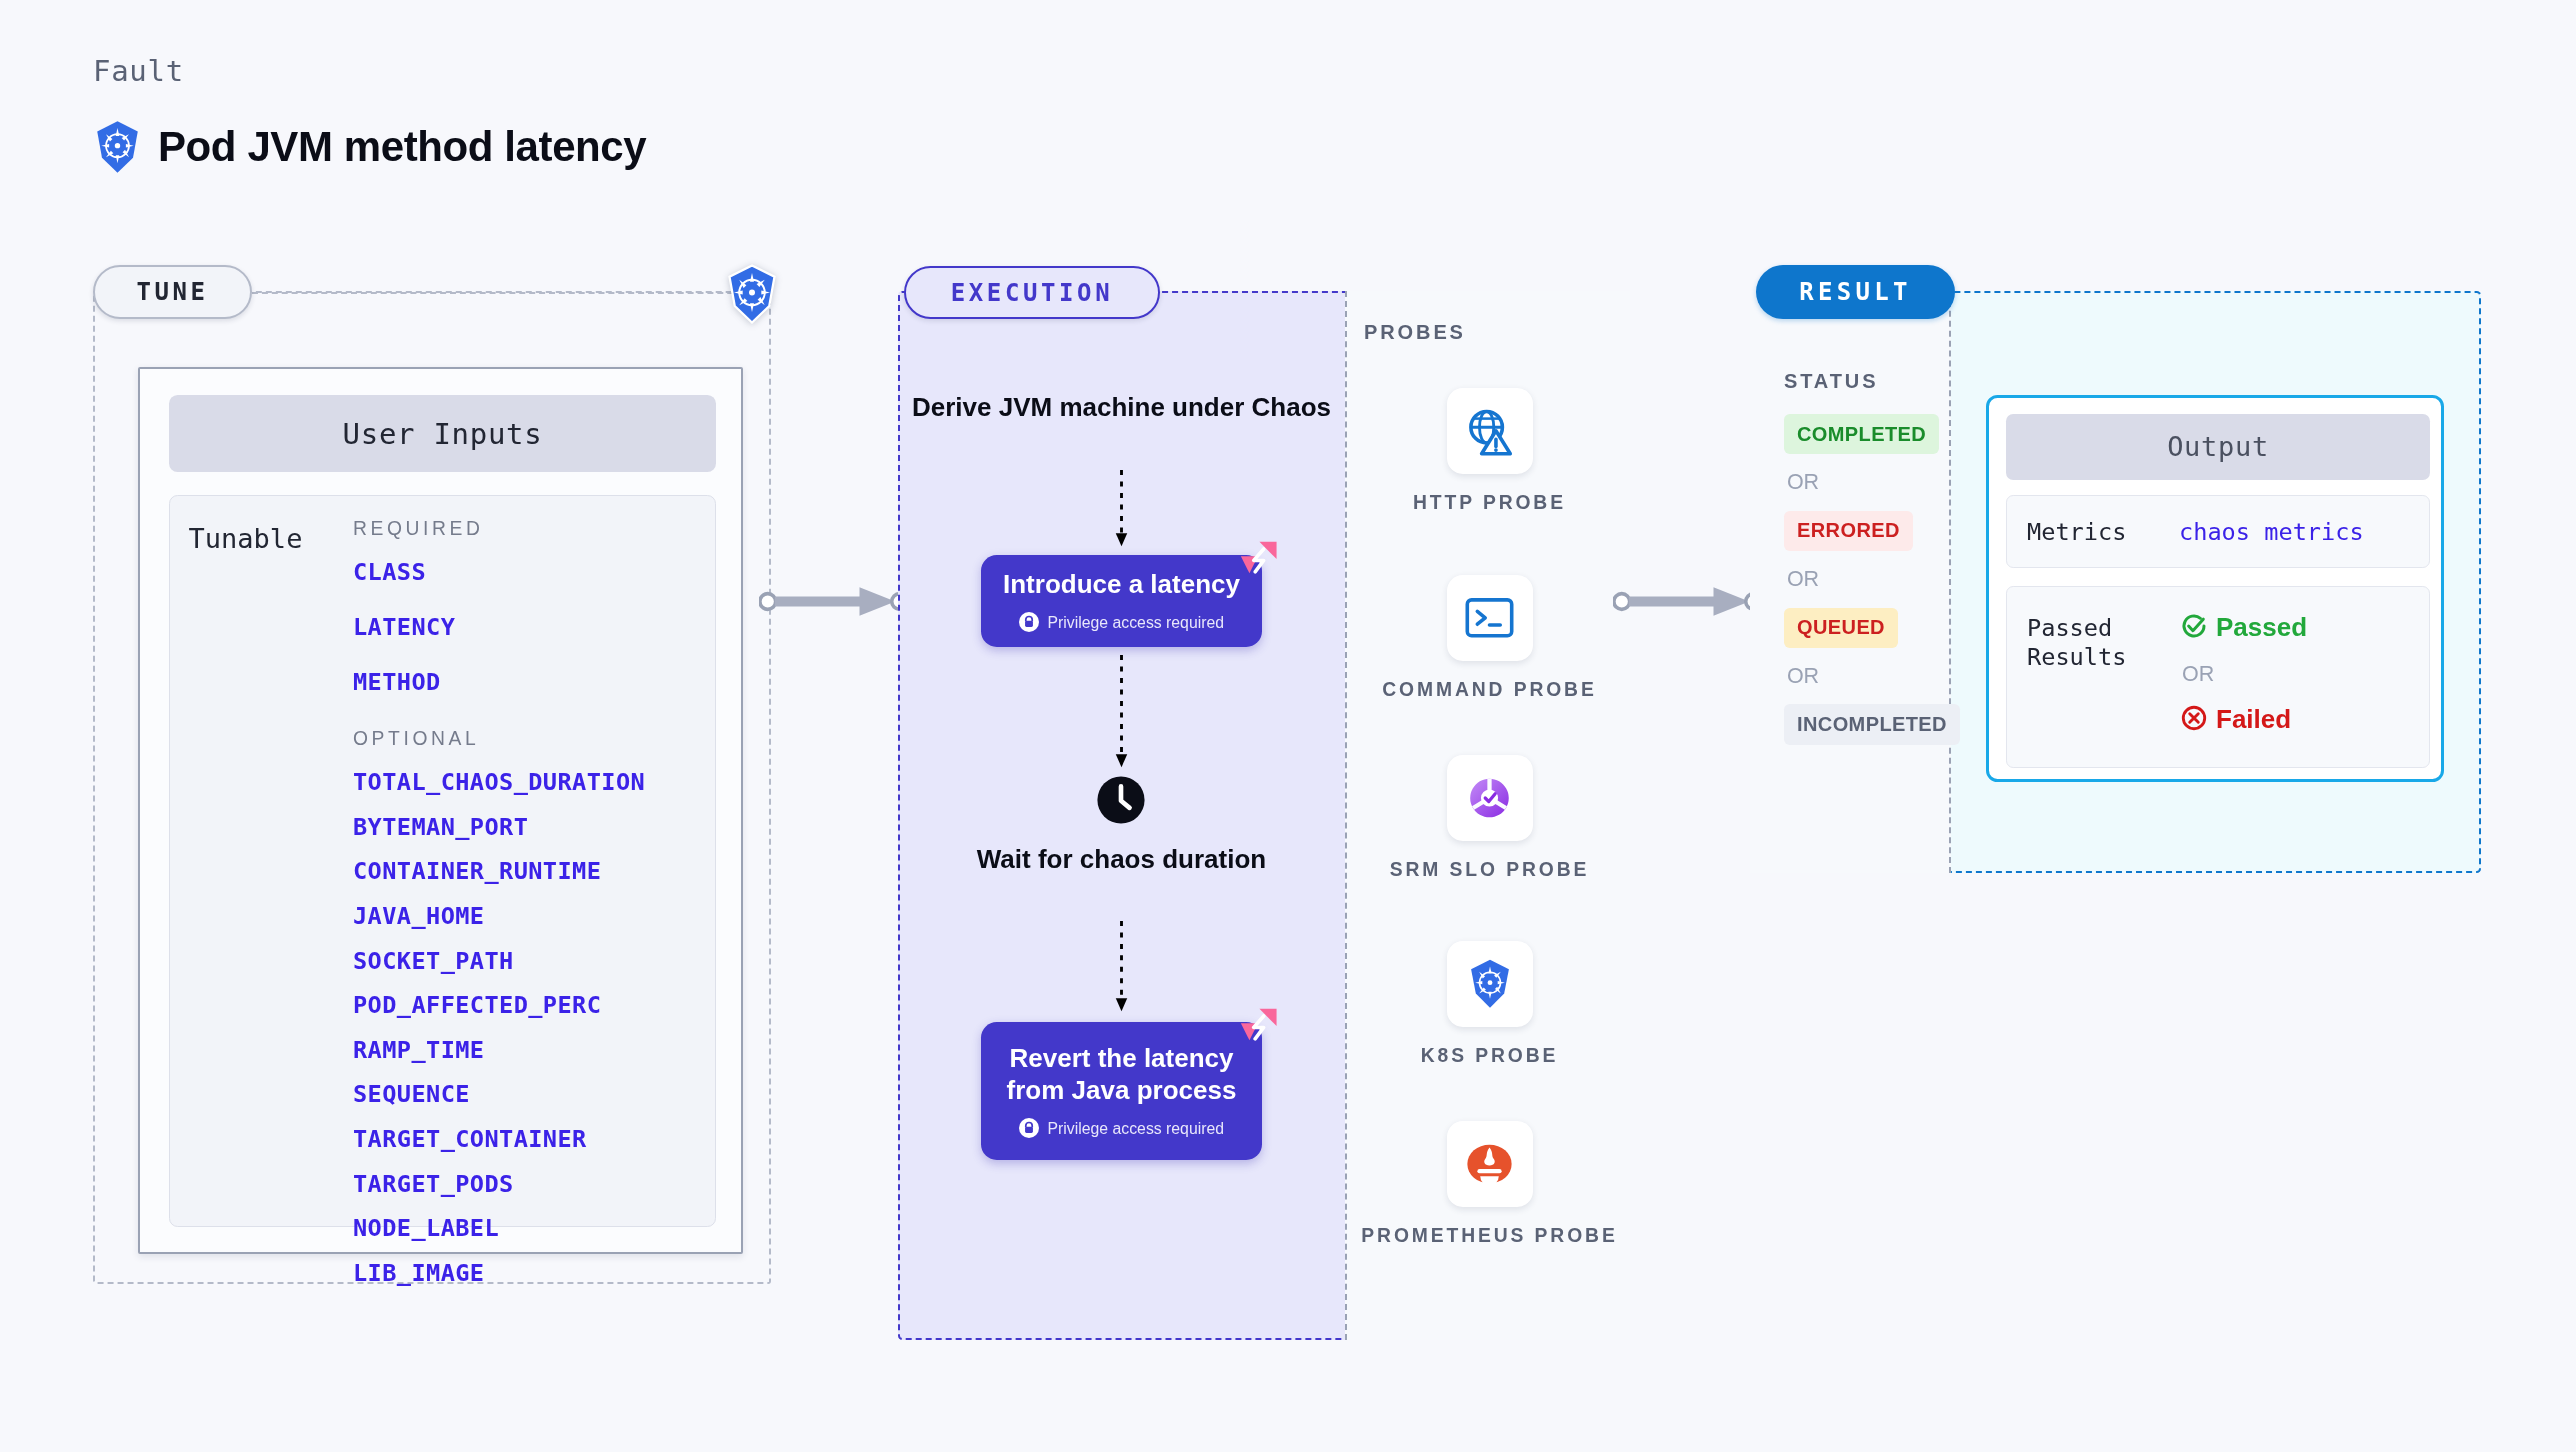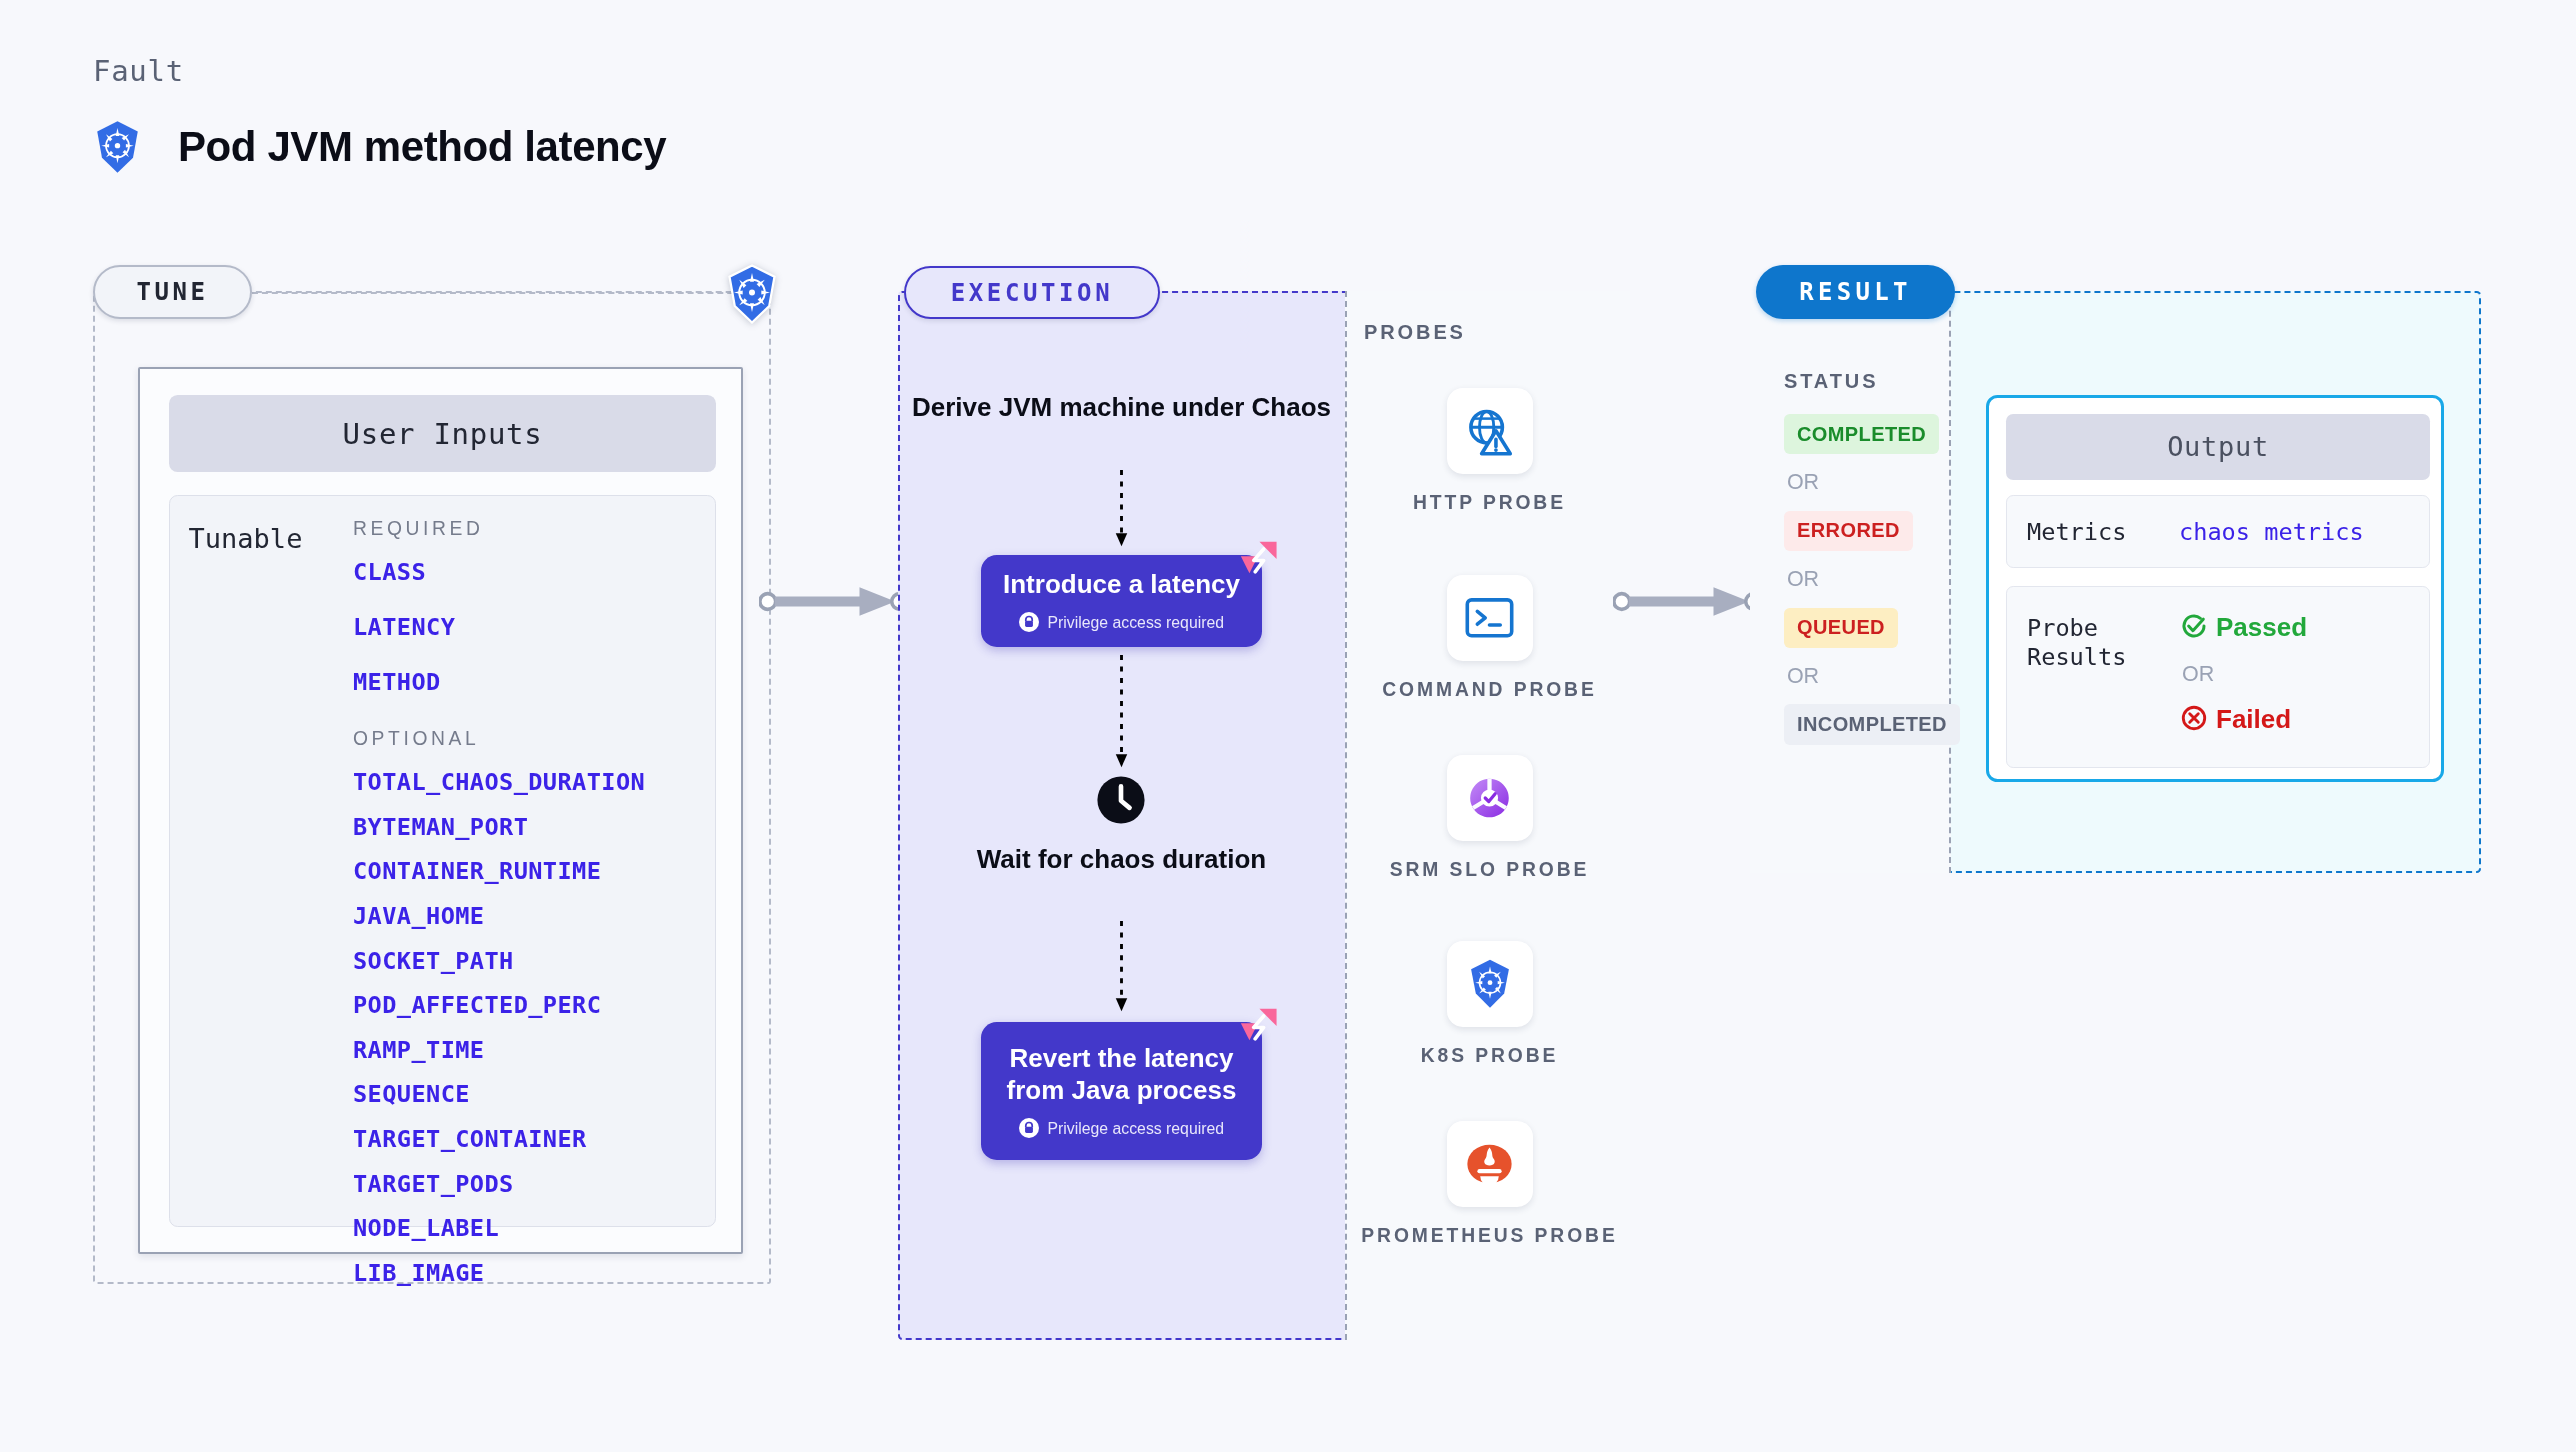--- a/index.html
+++ b/index.html
@@ -10,21 +10,21 @@
     overflow: hidden;
   }
   .stage { position: relative; width: 2576px; height: 1452px; }
 
   
   .hdr-kicker {
     position: absolute; left: 93px; top: 54px;
     font-family: "DejaVu Sans Mono", monospace;
     font-size: 29px; color: #5a6275; letter-spacing: 0.7px;
   }
-  .hdr-row { position: absolute; left: 93px; top: 120px; display: flex; align-items: center; gap: 36px; }
+  .hdr-row { position: absolute; left: 93px; top: 120px; display: flex; align-items: center; gap: 16px; }
   .hdr-title { font-size: 42px; font-weight: bold; color: #0b0d17; letter-spacing: -0.4px; }
 
   
   .k8s { display: block; }
 
   
   .panel-label {
     position: absolute; display: flex; align-items: center; justify-content: center;
     border-radius: 716px; font-family: "DejaVu Sans Mono", monospace;
     font-size: 24px; letter-spacing: 3.6px; font-weight: bold; z-index: 6;
@@ -446,21 +446,21 @@
 
   <div class="output-card">
     <div class="out-head">Output</div>
 
     <div class="out-row" style="top:97px; height:73px;">
       <div class="out-key" style="top:21.5px;">Metrics</div>
       <div class="out-val-link" style="top:21.5px;">chaos metrics</div>
     </div>
 
     <div class="out-row" style="top:188px; height:182px;">
-      <div class="out-key" style="top:27px; width:143px;">Probe Results</div>
+      <div class="out-key" style="top:27px; width:143px;">Passed Results</div>
 
       <div class="res-line" style="top:24px;">
         <span>
           <svg width="30" height="30" viewBox="0 0 42 42">
             <path d="M35 21 a14 14 0 1 1 -5 -10.8" fill="none" stroke="#22a83b" stroke-width="4.2" stroke-linecap="round"></path>
             <path d="M13.5 21 L19.5 27.5 L34 11.5" fill="none" stroke="#22a83b" stroke-width="4.2" stroke-linecap="round" stroke-linejoin="round"></path>
           </svg>
         </span>
         <span class="res-text" style="color:#22a83b;">Passed</span>
       </div>

